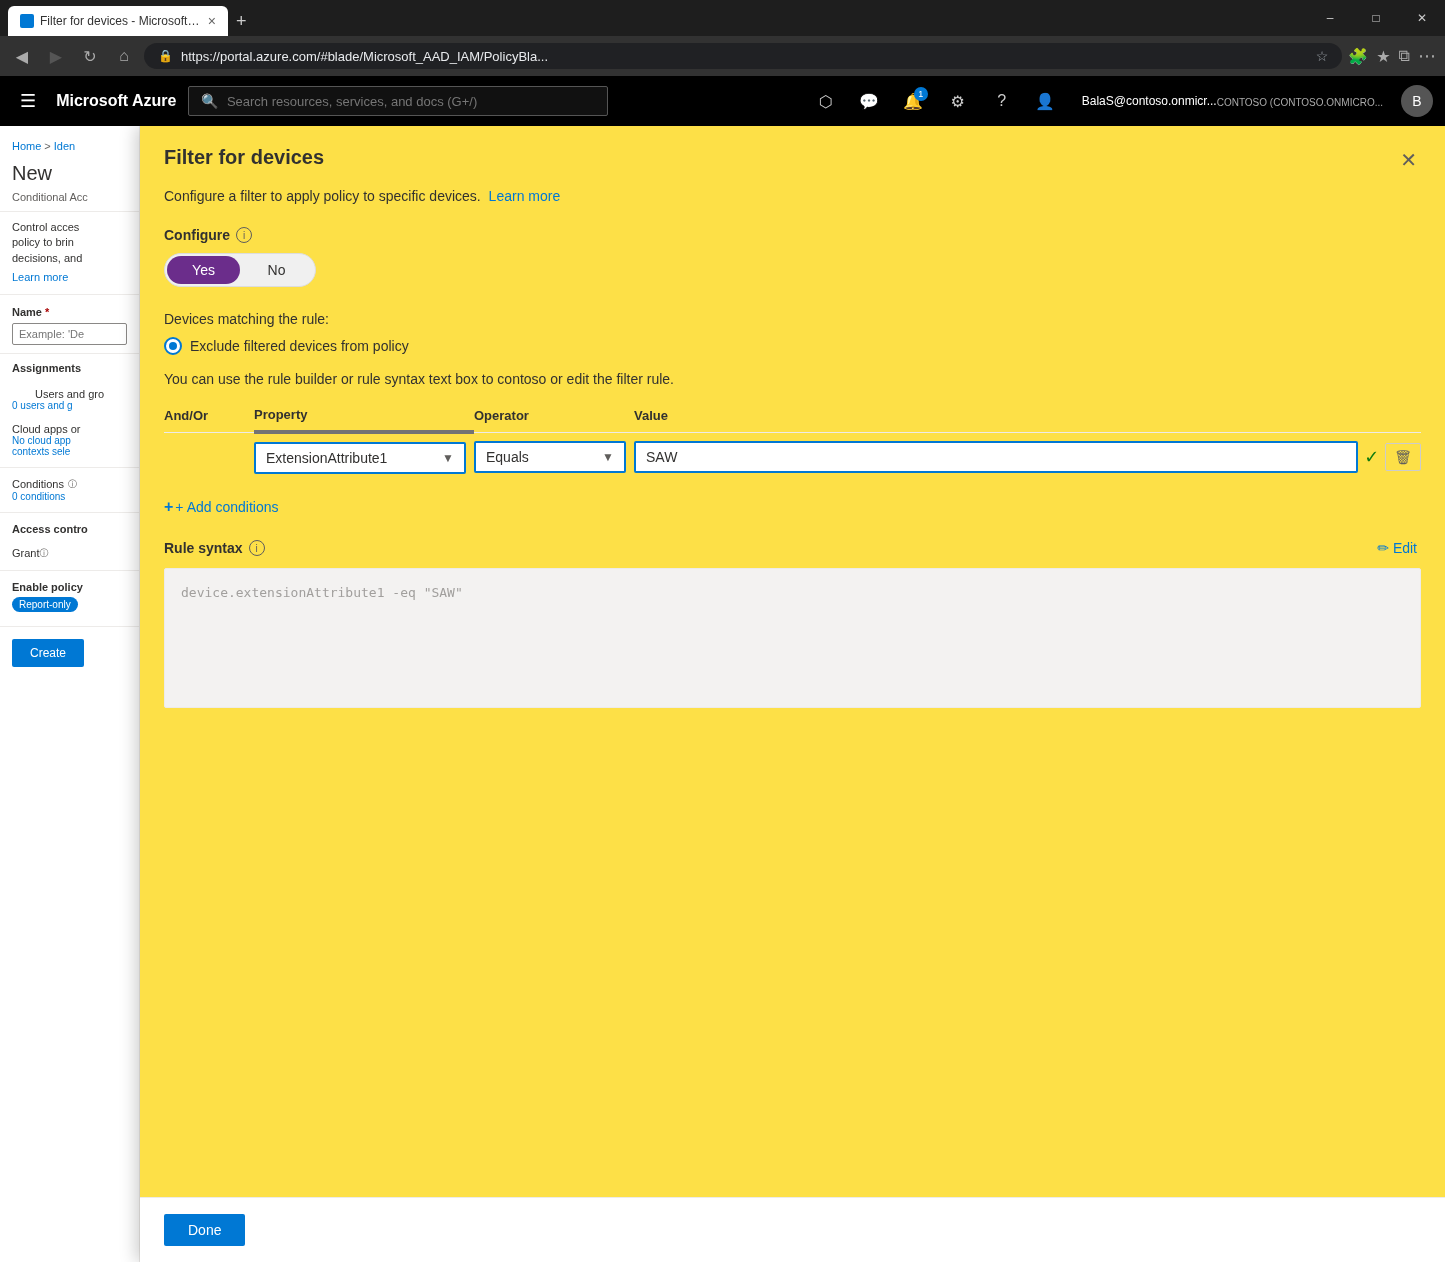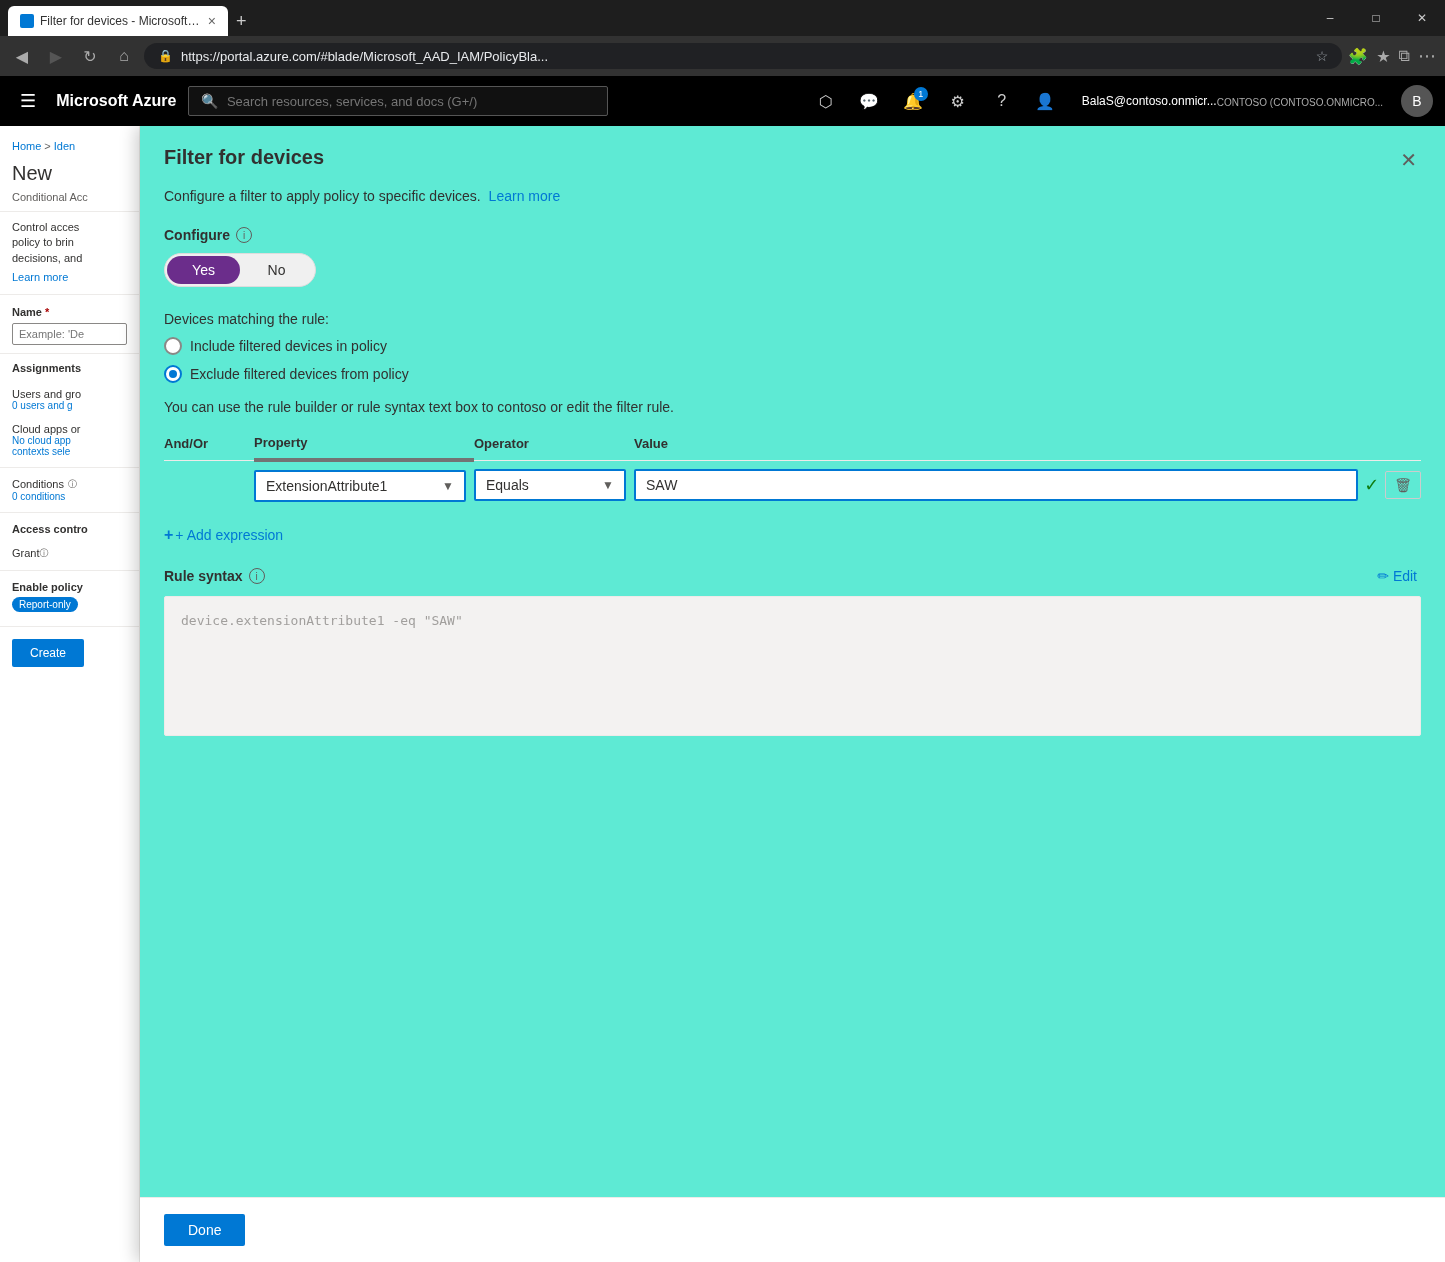--- a/index.html
+++ b/index.html
@@ -91,21 +91,21 @@
     <div style="padding:8px 12px; border-top:1px solid #edebe9;">
       <label style="font-size:11px; font-weight:600;">
         <span>Name</span> <span style="color:#a80000;">*</span>
       </label>
       <input style="width: 100%; border: 1px solid rgb(138, 136, 134); padding: 4px 6px; font-size: 11px; margin-top: 4px; border-radius: 2px; outline: none;" placeholder="Example: 'De">
     </div>
     <div style="padding:8px 12px; border-top:1px solid #edebe9;">
       <div style="font-size:11px; font-weight:600; overflow:hidden; text-overflow:ellipsis; white-space:nowrap;">Assignments</div>
     </div>
     <div style="padding:6px 12px; font-size:11px; color:#323130; cursor:pointer; overflow:hidden;">
-      <div style="overflow:hidden; text-overflow:ellipsis; white-space:nowrap;">Users and gro</div>
+      <div style="overflow:hidden; text-overflow:ellipsis; white-space:nowrap;text-align:center;">Users and gro</div>
       <div style="color:#0078d4; font-size:10px; overflow:hidden; text-overflow:ellipsis; white-space:nowrap;">0 users and g</div>
     </div>
     <div style="padding:6px 12px; font-size:11px; color:#323130; cursor:pointer; overflow:hidden;">
       <div style="overflow:hidden; text-overflow:ellipsis; white-space:nowrap;">Cloud apps or</div>
       <div style="color:#0078d4; font-size:10px; overflow:hidden; text-overflow:ellipsis; white-space:nowrap;">
         <div>No cloud app</div>
         <div>contexts sele</div>
       </div>
     </div>
     <hr style="border:none; border-top:1px solid #edebe9; margin:4px 0;">
@@ -131,21 +131,21 @@
     </div>
     <div style="padding:12px; border-top:1px solid #edebe9; margin-top:8px;">
       <button style="background:#0078d4; color:#fff; border:none; padding:7px 18px; font-size:12px; cursor:pointer; border-radius:2px;">Create</button>
     </div>
   </div>
 
   <div style="flex:1; position:relative; background:#f3f2f1;">
 
     <div style="position:absolute; top:0; left:0; right:0; bottom:0; background:rgba(0,0,0,0.3); z-index:10;"></div>
 
-    <div style="position:absolute; top:0; right:0; bottom:0; width:calc(100% - 0px); background:#5eead4; box-shadow:-4px 0 16px rgba(0,0,0,0.2); z-index:20; display:flex; flex-direction:column; overflow:hidden;">
+    <div style="position:absolute; top:0; right:0; bottom:0; width:calc(100% - 0px); background:#fde047; box-shadow:-4px 0 16px rgba(0,0,0,0.2); z-index:20; display:flex; flex-direction:column; overflow:hidden;">
 
       <div style="padding:20px 24px 12px; display:flex; align-items:flex-start; justify-content:space-between; flex-shrink:0;">
         <h2 style="font-size:20px; font-weight:600; color:#323130;">Filter for devices</h2>
         <button style="background:none; border:none; font-size:20px; cursor:pointer; color:#605e5c; padding:4px; line-height:1;">✕</button>
       </div>
 
       <div style="flex:1; overflow-y:auto; padding:0 24px 24px;">
 
         <p style="font-size:14px; color:#323130; margin-bottom:20px; line-height:1.5;">
           <span>Configure a filter to apply policy to specific devices.</span>
@@ -162,24 +162,20 @@
 
           <div style="display:flex; align-items:center; background:#f0f0f0; border-radius:20px; width:152px; padding:2px; border:1px solid #ddd;">
             <button style="flex:1; padding:6px 16px; border:none; border-radius:18px; font-size:14px; cursor:pointer; font-weight:500; background:#6b2d8b; color:#fff;">Yes</button>
             <button style="flex:1; padding:6px 16px; border:none; border-radius:18px; font-size:14px; cursor:pointer; font-weight:400; background:none; color:#323130;">No</button>
           </div>
         </div>
 
         <div style="margin-bottom:16px;">
           <div style="font-size:14px; font-weight:400; margin-bottom:10px; color:#323130;">Devices matching the rule:</div>
 
-          <div style="display:flex; align-items:center; gap:8px; margin-bottom:10px; cursor:pointer;">
-            <div style="width:18px; height:18px; border-radius:50%; border:2px solid #8a8886; display:flex; align-items:center; justify-content:center; flex-shrink:0; background:#fff;"></div>
-            <span style="font-size:14px;">Include filtered devices in policy</span>
-          </div>
 
           <div style="display:flex; align-items:center; gap:8px; margin-bottom:10px; cursor:pointer;">
             <div style="width:18px; height:18px; border-radius:50%; border:2px solid #0078d4; display:flex; align-items:center; justify-content:center; flex-shrink:0; background:#fff;">
               <div style="width:8px; height:8px; background:#0078d4; border-radius:50%;"></div>
             </div>
             <span style="font-size:14px;">Exclude filtered devices from policy</span>
           </div>
         </div>
 
         <p style="font-size:14px; color:#323130; margin-bottom:12px;">You can use the rule builder or rule syntax text box to contoso or edit the filter rule.</p>
@@ -214,21 +210,21 @@
                   <span style="color:#107c10; font-size:18px;">✓</span>
                   <button style="background:none; border:1px solid #ccc; padding:5px 8px; cursor:pointer; color:#605e5c; font-size:14px; border-radius:2px;">🗑</button>
                 </div>
               </td>
             </tr>
           </tbody>
         </table>
 
         <button style="display:flex; align-items:center; gap:6px; background:none; border:none; color:#0078d4; font-size:14px; cursor:pointer; padding:4px 0; margin-bottom:16px;">
           <span style="font-size:16px; font-weight:bold;">+</span>
-          <span style="margin-left:-4px;">+ Add expression</span>
+          <span style="margin-left:-4px;">+ Add conditions</span>
         </button>
 
         <div>
           <div style="display:flex; align-items:center; justify-content:space-between; margin-bottom:8px;">
             <div style="display:flex; align-items:center; gap:6px;">
               <span style="font-size:14px; font-weight:600;">Rule syntax</span>
               <div style="width:16px; height:16px; border:1px solid #605e5c; border-radius:50%; display:flex; align-items:center; justify-content:center; font-size:10px; color:#605e5c; cursor:pointer;">
                 <span>i</span>
               </div>
             </div>

